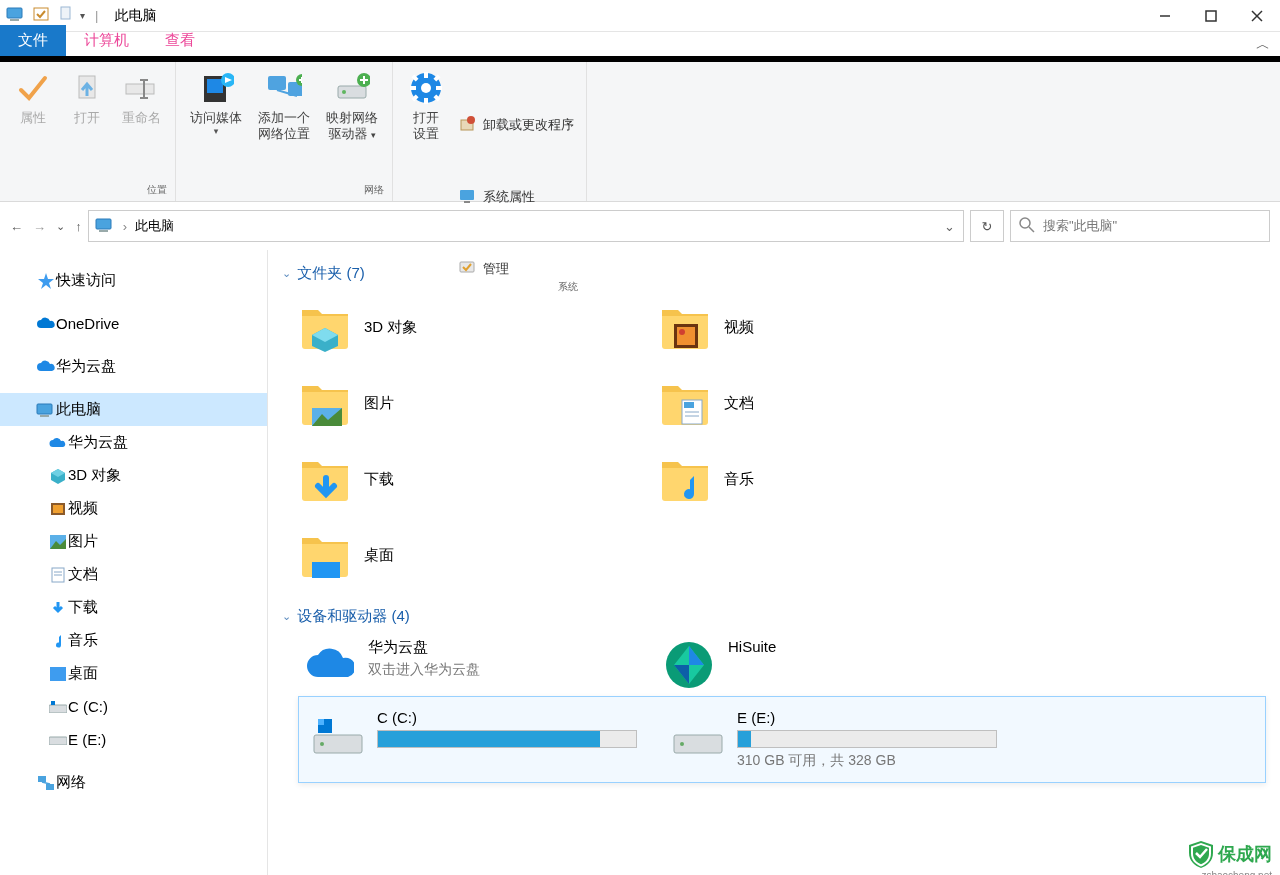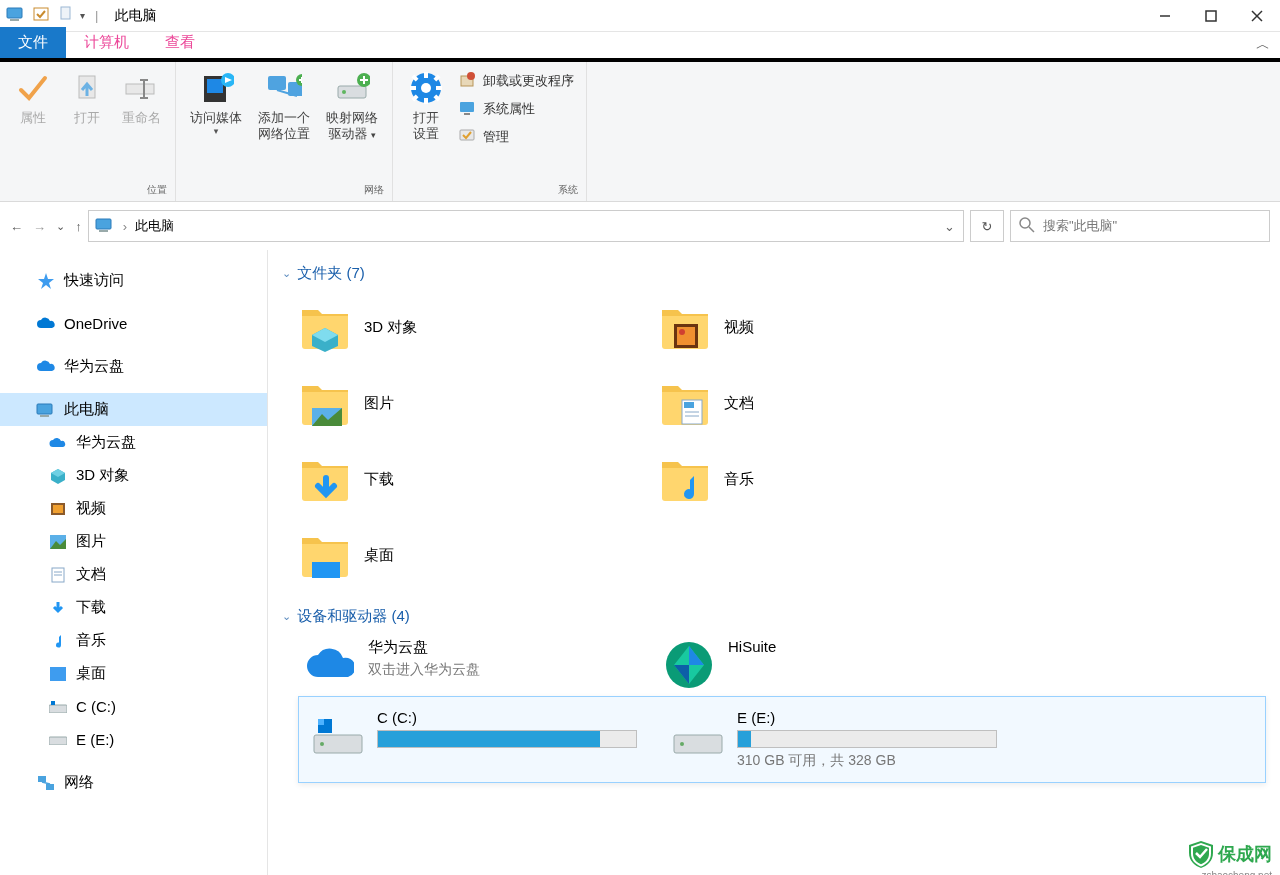--- a/index.html
+++ b/index.html
@@ -3,43 +3,43 @@
 <meta charset="utf-8">
 <style>
 * { margin:0; padding:0; box-sizing:border-box; font-family:"Microsoft YaHei","Segoe UI",sans-serif; }
 body { background:#fff; width:1280px; height:875px; overflow:hidden; font-size:13px; color:#000; position:relative;}
 .titlebar { height:32px; display:flex; align-items:center; background:#fff; border-bottom:1px solid #e5e5e5;}
 .titlebar .qat { display:flex; align-items:center; gap:6px; padding-left:6px;}
 .titlebar .qat .sep { color:#999; margin:0 4px;}
 .titlebar .title { margin-left:6px; font-size:14px;}
 .win-controls { margin-left:auto; display:flex; }
 .win-controls div { width:46px; height:32px; display:flex; align-items:center; justify-content:center; font-size:14px; color:#333;}
-.tabs { height:30px; background:#fff; display:flex; align-items:flex-end; position:relative; border-bottom:4px solid #000000;}
+.tabs { height:30px; background:#fff; display:flex; align-items:flex-end; position:relative; border-bottom:6px solid #000000;}
 .tab { padding:6px 18px; font-size:15px; color:#ec4899; }
 .tab.active { background:#1979ca; color:#fff; }
 .ribbon-collapse { position:absolute; right:10px; top:4px; color:#666; font-size:14px;}
 .ribbon { height:140px; background:#f5f6f7; display:flex; border-bottom:1px solid #dadada;}
 .ribbon-group { padding:4px 8px 2px 8px; display:flex; flex-direction:column; justify-content:space-between; border-right:1px solid #e1e1e1;}
 .ribbon-group .row { display:flex; gap:4px; }
 .ribbon-btn { display:flex; flex-direction:column; align-items:center; justify-content:flex-start; padding:4px 6px; min-width:50px; font-size:13px; line-height:1.2; text-align:center; color:#444;}
 .ribbon-btn.disabled { color:#a9a9a9;}
 .ribbon-btn .ico { width:36px; height:36px; display:flex; align-items:center; justify-content:center; margin-bottom:4px;}
 .ribbon-group .glabel { text-align:right; font-size:10px; color:#666; padding-bottom:2px;}
-.ribbon-small { display:flex; align-items:center; gap:6px; font-size:13px; padding:2px 4px; color:#333;}
+.ribbon-small { display:flex; align-items:center; gap:6px; font-size:13px; padding:2px 4px; color:#333;margin-top:44px;}
 .ribbon-small .ico { width:18px; height:18px;}
 .navbar { height:48px; display:flex; align-items:center; gap:6px; padding:0 10px;}
 .nav-arrows { display:flex; align-items:center; gap:10px; color:#999;}
 .nav-arrows .enabled { color:#555;}
 .addr { flex:1; height:32px; border:1px solid #ccc; display:flex; align-items:center; padding:0 6px; gap:8px; position:relative;}
 .addr .chev-down { position:absolute; right:8px; color:#666;}
 .refresh { width:34px; height:32px; border:1px solid #ccc; display:flex; align-items:center; justify-content:center; color:#555;}
 .search { width:260px; height:32px; border:1px solid #ccc; display:flex; align-items:center; padding:0 8px; gap:8px; color:#777;}
 .body { display:flex; height:calc(875px - 32px - 30px - 140px - 48px); }
 .sidebar { width:268px; border-right:1px solid #e5e5e5; padding-top:14px; overflow:hidden;}
-.side-item { display:flex; align-items:center; gap:8px; height:33px; padding-left:36px; font-size:15px;}
+.side-item { display:flex; align-items:center; height:33px; padding-left:36px; font-size:15px;}
 .side-item.child { padding-left:48px;}
 .side-item.selected { background:#cce8ff;}
 .side-item .ico { width:20px; height:20px; display:flex; align-items:center; justify-content:center;}
 .spacer { height:10px;}
 .content { flex:1; padding:10px 14px; overflow:auto;}
 .group-header { color:#1a5fab; font-size:15px; display:flex; align-items:center; gap:6px; margin:4px 0 8px 0;}
 .group-header .chev { font-size:11px; color:#5b8bbf;}
 .folders-grid { display:grid; grid-template-columns:350px 350px; gap:4px 10px; margin-left:16px; margin-bottom:16px;}
 .folder-item { display:flex; align-items:center; gap:12px; height:72px;}
 .folder-item .ficon { width:54px; height:54px; position:relative;}

